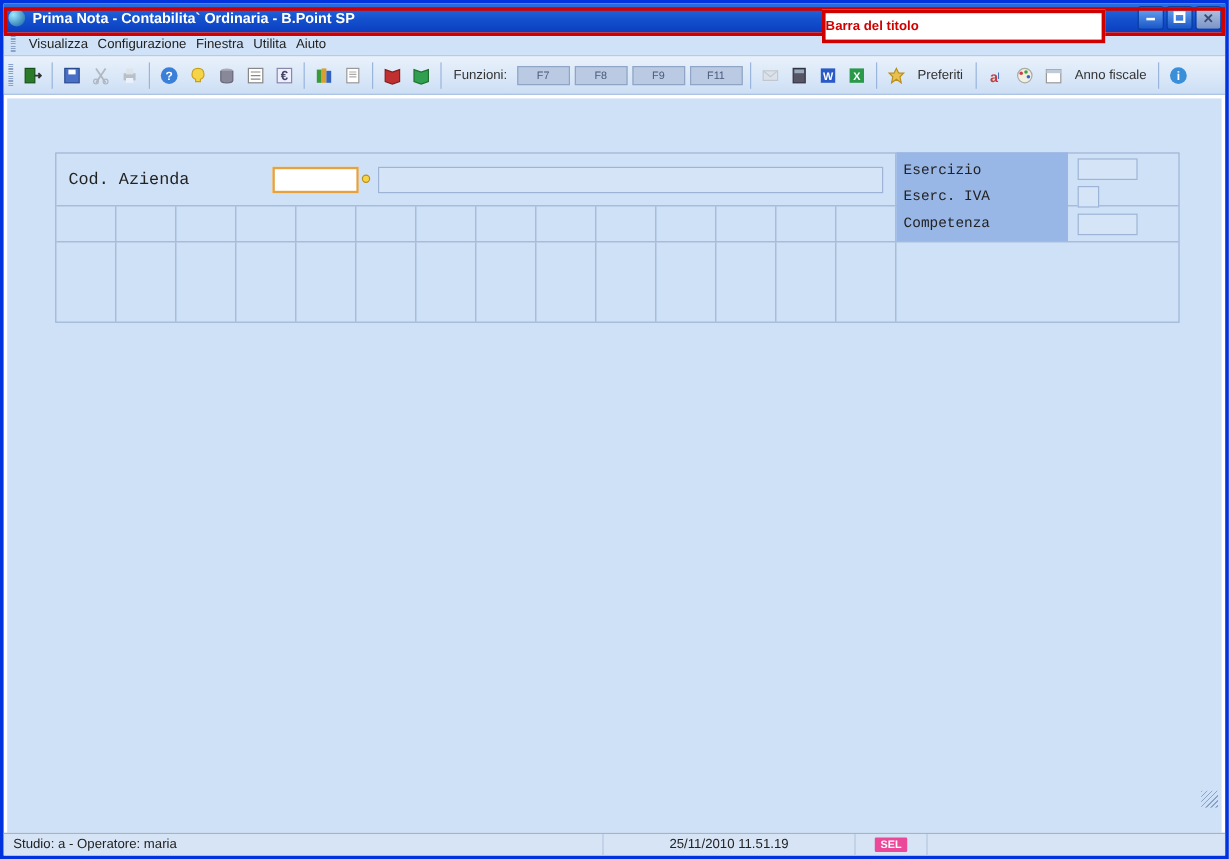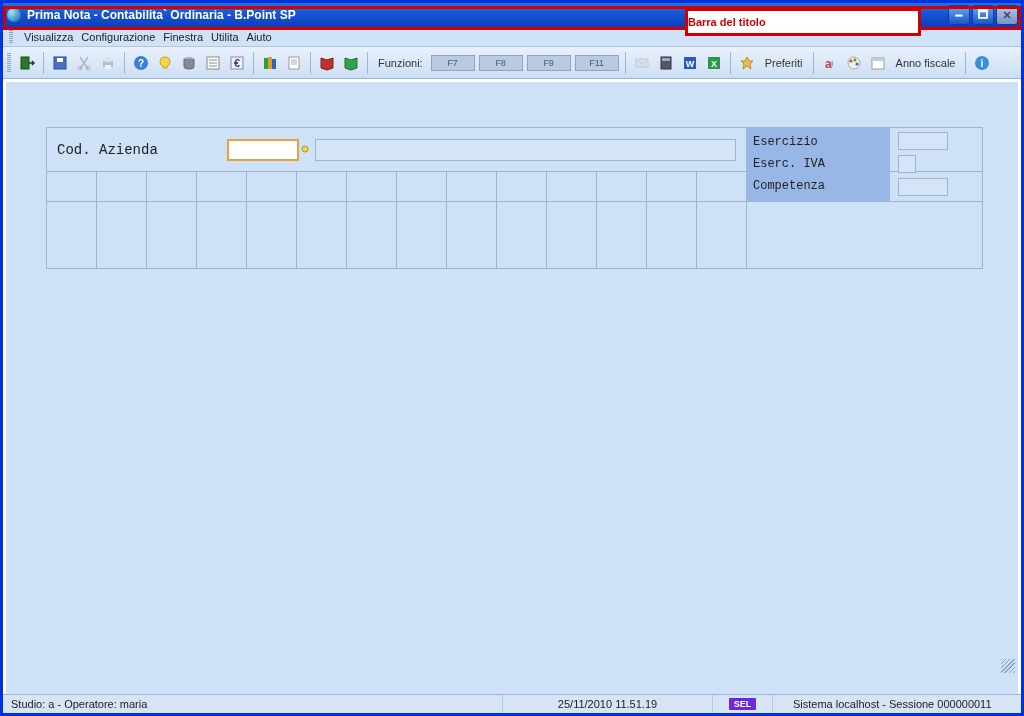--- a/index.html
+++ b/index.html
@@ -217,21 +217,21 @@
     font-size: 11px;
     color: #222;
   }
   .statusbar .pane {
     padding: 0 8px;
     border-right: 1px solid #b5c8e2;
     height: 100%;
     display: flex; align-items: center;
   }
   .sel-badge {
-    background: #6d28d9; color:#fff;
+    background: #ec4899; color:#fff;
     padding: 1px 5px; font-size:9px; font-weight:bold;
     border-radius:1px;
   }
   .resize-grip {
     position:absolute; right:3px; bottom:21px;
     width:14px;height:14px;
     background: repeating-linear-gradient(135deg,#8aa2c8 0 1px, transparent 1px 3px);
   }
 </style>
 </head>
@@ -489,16 +489,13 @@
 <div class="statusbar">
   <div class="pane" style="flex:0 0 500px">
     <span>Studio: a - Operatore: maria</span>
   </div>
   <div class="pane" style="flex:0 0 210px;justify-content:center">
     <span>25/11/2010  11.51.19</span>
   </div>
   <div class="pane" style="flex:0 0 60px;justify-content:center">
     <span class="sel-badge">SEL</span>
   </div>
-  <div class="pane" style="flex:1;border-right:none;justify-content:flex-start;padding-left:20px">
-    <span>Sistema localhost - Sessione 000000011</span>
-  </div>
 </div>
 
 </body></html>

